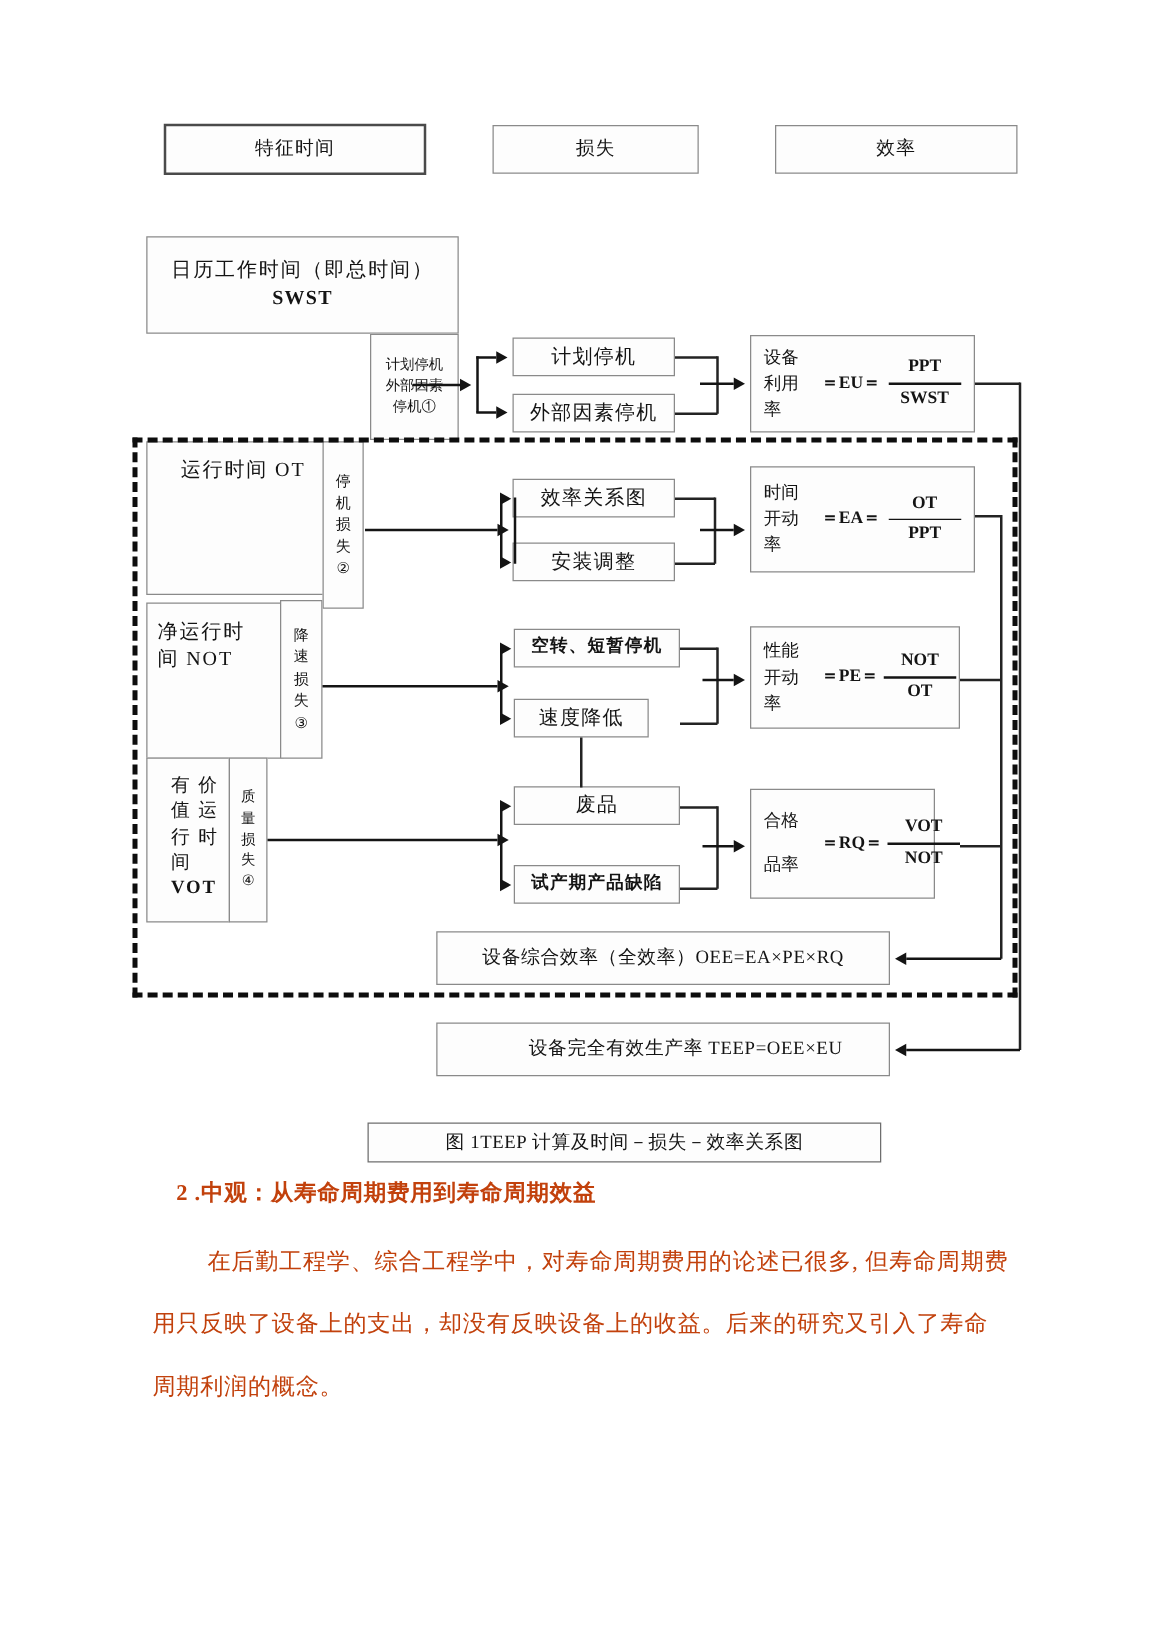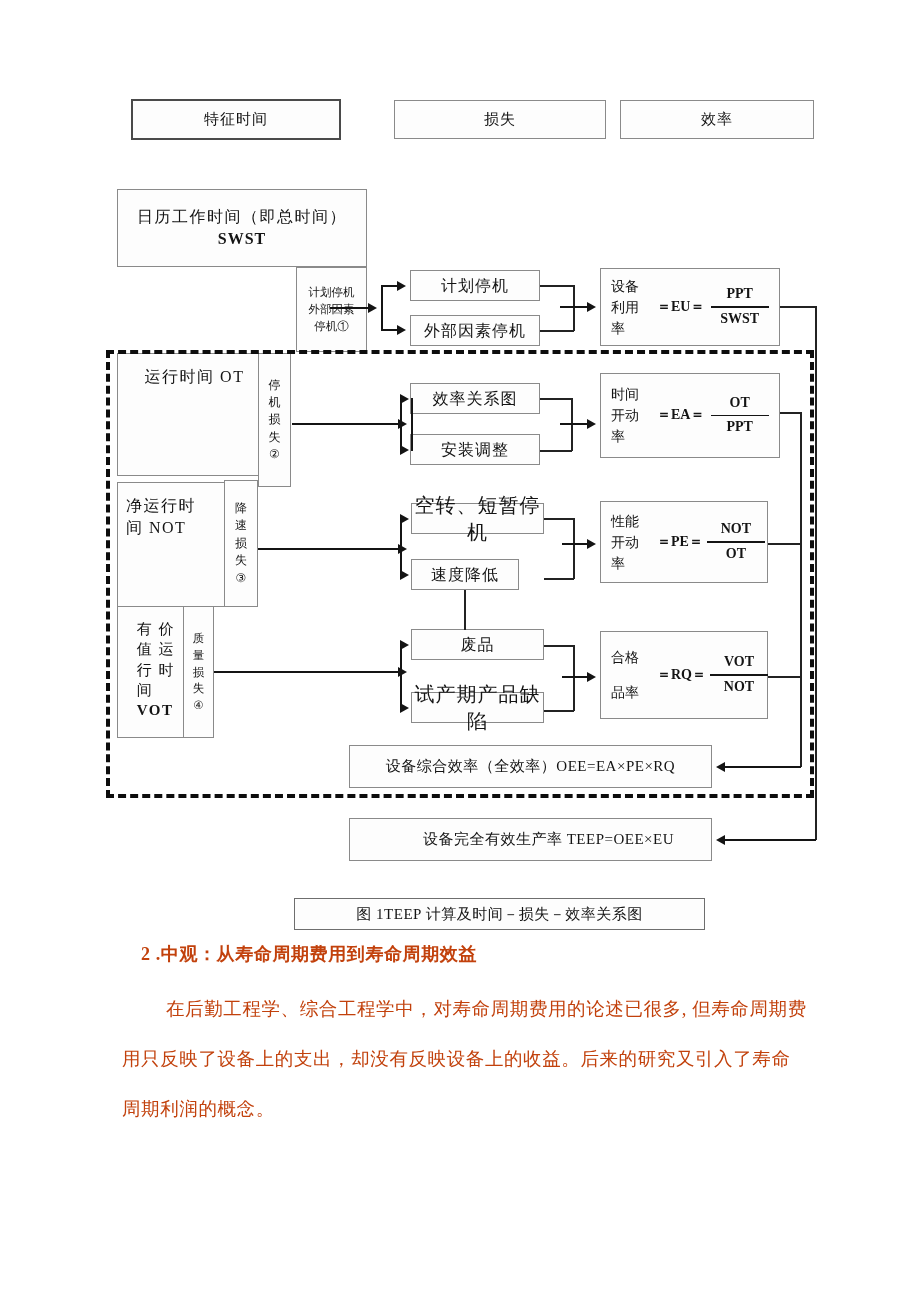--- a/index.html
+++ b/index.html
@@ -62,21 +62,21 @@
     justify-content: center;
   }
   .vlabel span { display: block; }
   .vlabel.small { font-size: 11.5px; }
 
   
   .loss {
     font-size: 16px;
     letter-spacing: 1px;
   }
-  .loss.sm { font-size: 20px; }
+  .loss.sm { font-size: 14px; font-weight: bold; }
 
   
   .eff {
     display: block;
     padding: 0;
     font-size: 14px;
   }
   .eff-inner {
     display: flex;
     align-items: center;
@@ -180,21 +180,21 @@
 </head>
 <body>
 
 <div class="page">
 
   <div class="abs" style="left:0;top:0;width:920px;height:930px;">
 
     <div class="node hdr hdr-strong" style="left:131px;top:99px;width:210px;height:41px;">
       <span>特征时间</span>
     </div>
-    <div class="node hdr" style="left:394px;top:100px;width:212px;height:39px;">
+    <div class="node hdr" style="left:394px;top:100px;width:165px;height:39px;">
       <span>损失</span>
     </div>
     <div class="node hdr" style="left:620px;top:100px;width:194px;height:39px;">
       <span>效率</span>
     </div>
 
     <div class="node timebox" style="left:117px;top:189px;width:250px;height:78px;">
       <div>
         <div>日历工作时间（即总时间）</div>
         <div style="font-weight:bold;letter-spacing:1px;">SWST</div>
@@ -327,21 +327,21 @@
         </div>
         <div class="eff-eq">＝PE＝</div>
         <div class="frac">
           <span class="num">NOT</span>
           <span class="bar"></span>
           <span class="den">OT</span>
         </div>
       </div>
     </div>
 
-    <div class="node eff" style="left:600px;top:631px;width:168px;height:88px;">
+    <div class="node eff" style="left:600px;top:631px;width:148px;height:88px;">
       <div class="eff-inner">
         <div class="eff-label">
           <span>合格</span>
           <span style="min-height:1em;"></span>
           <span>品率</span>
         </div>
         <div class="eff-eq">＝RQ＝</div>
         <div class="frac">
           <span class="num">VOT</span>
           <span class="bar"></span>

